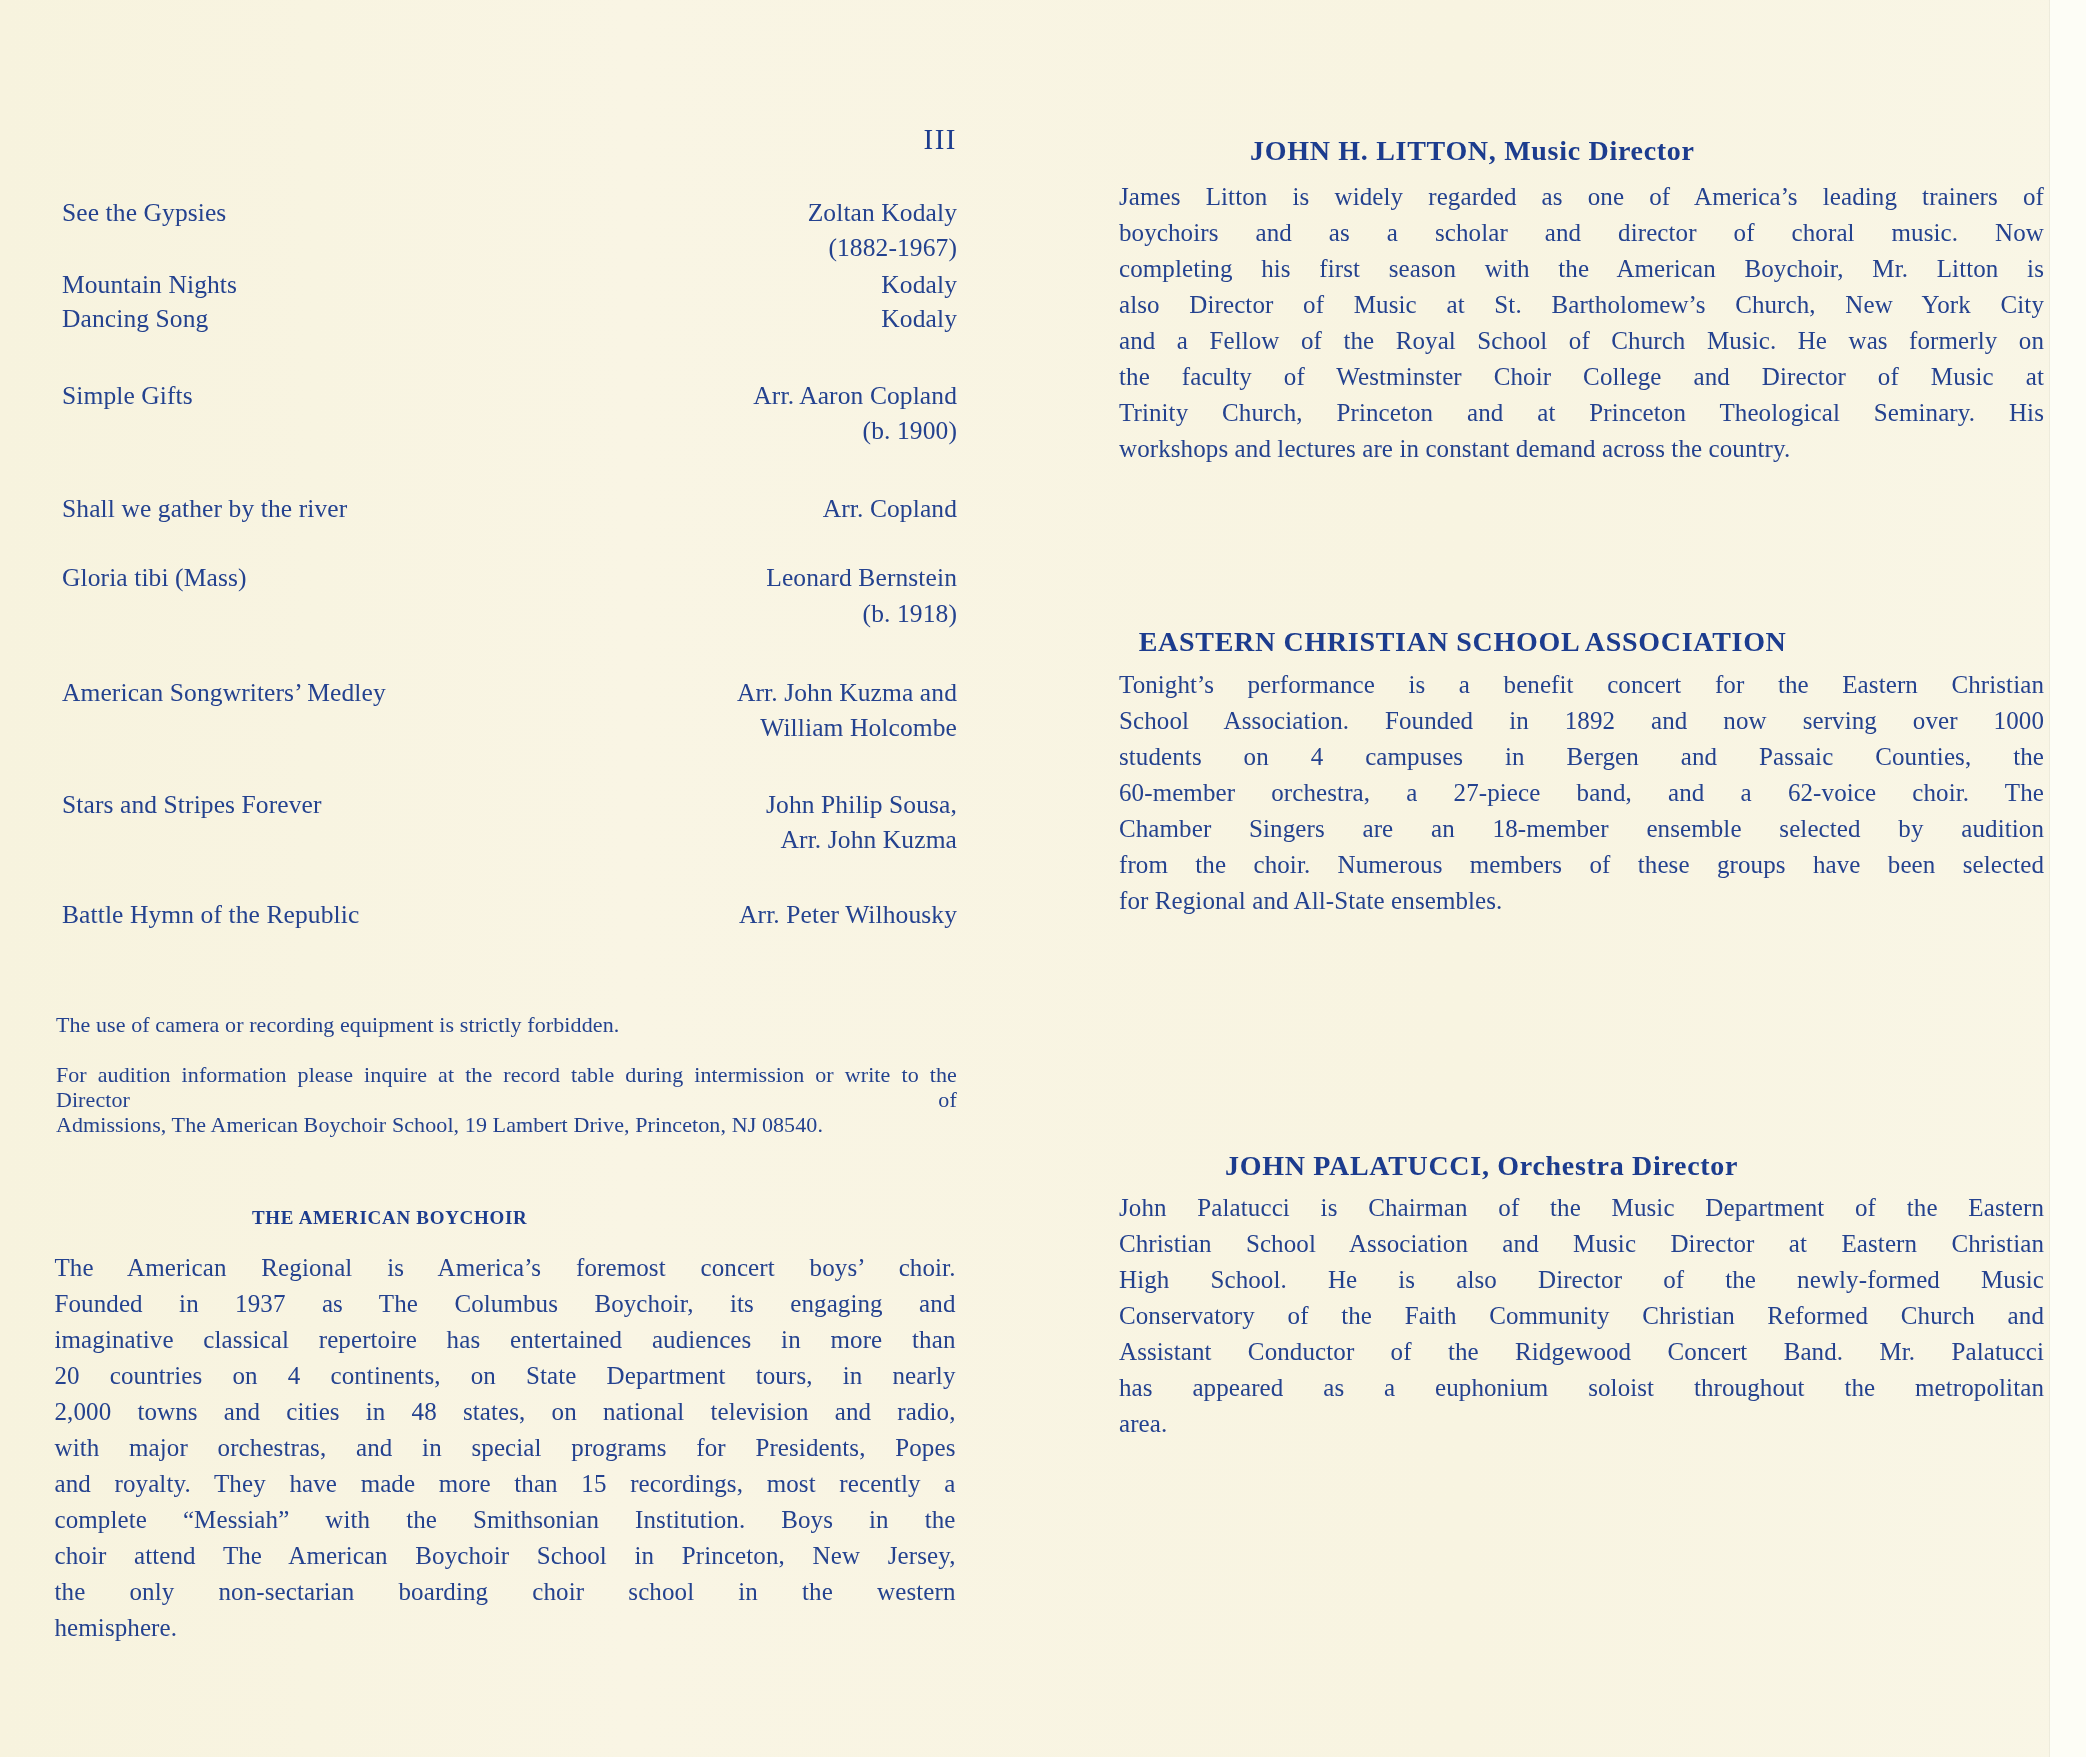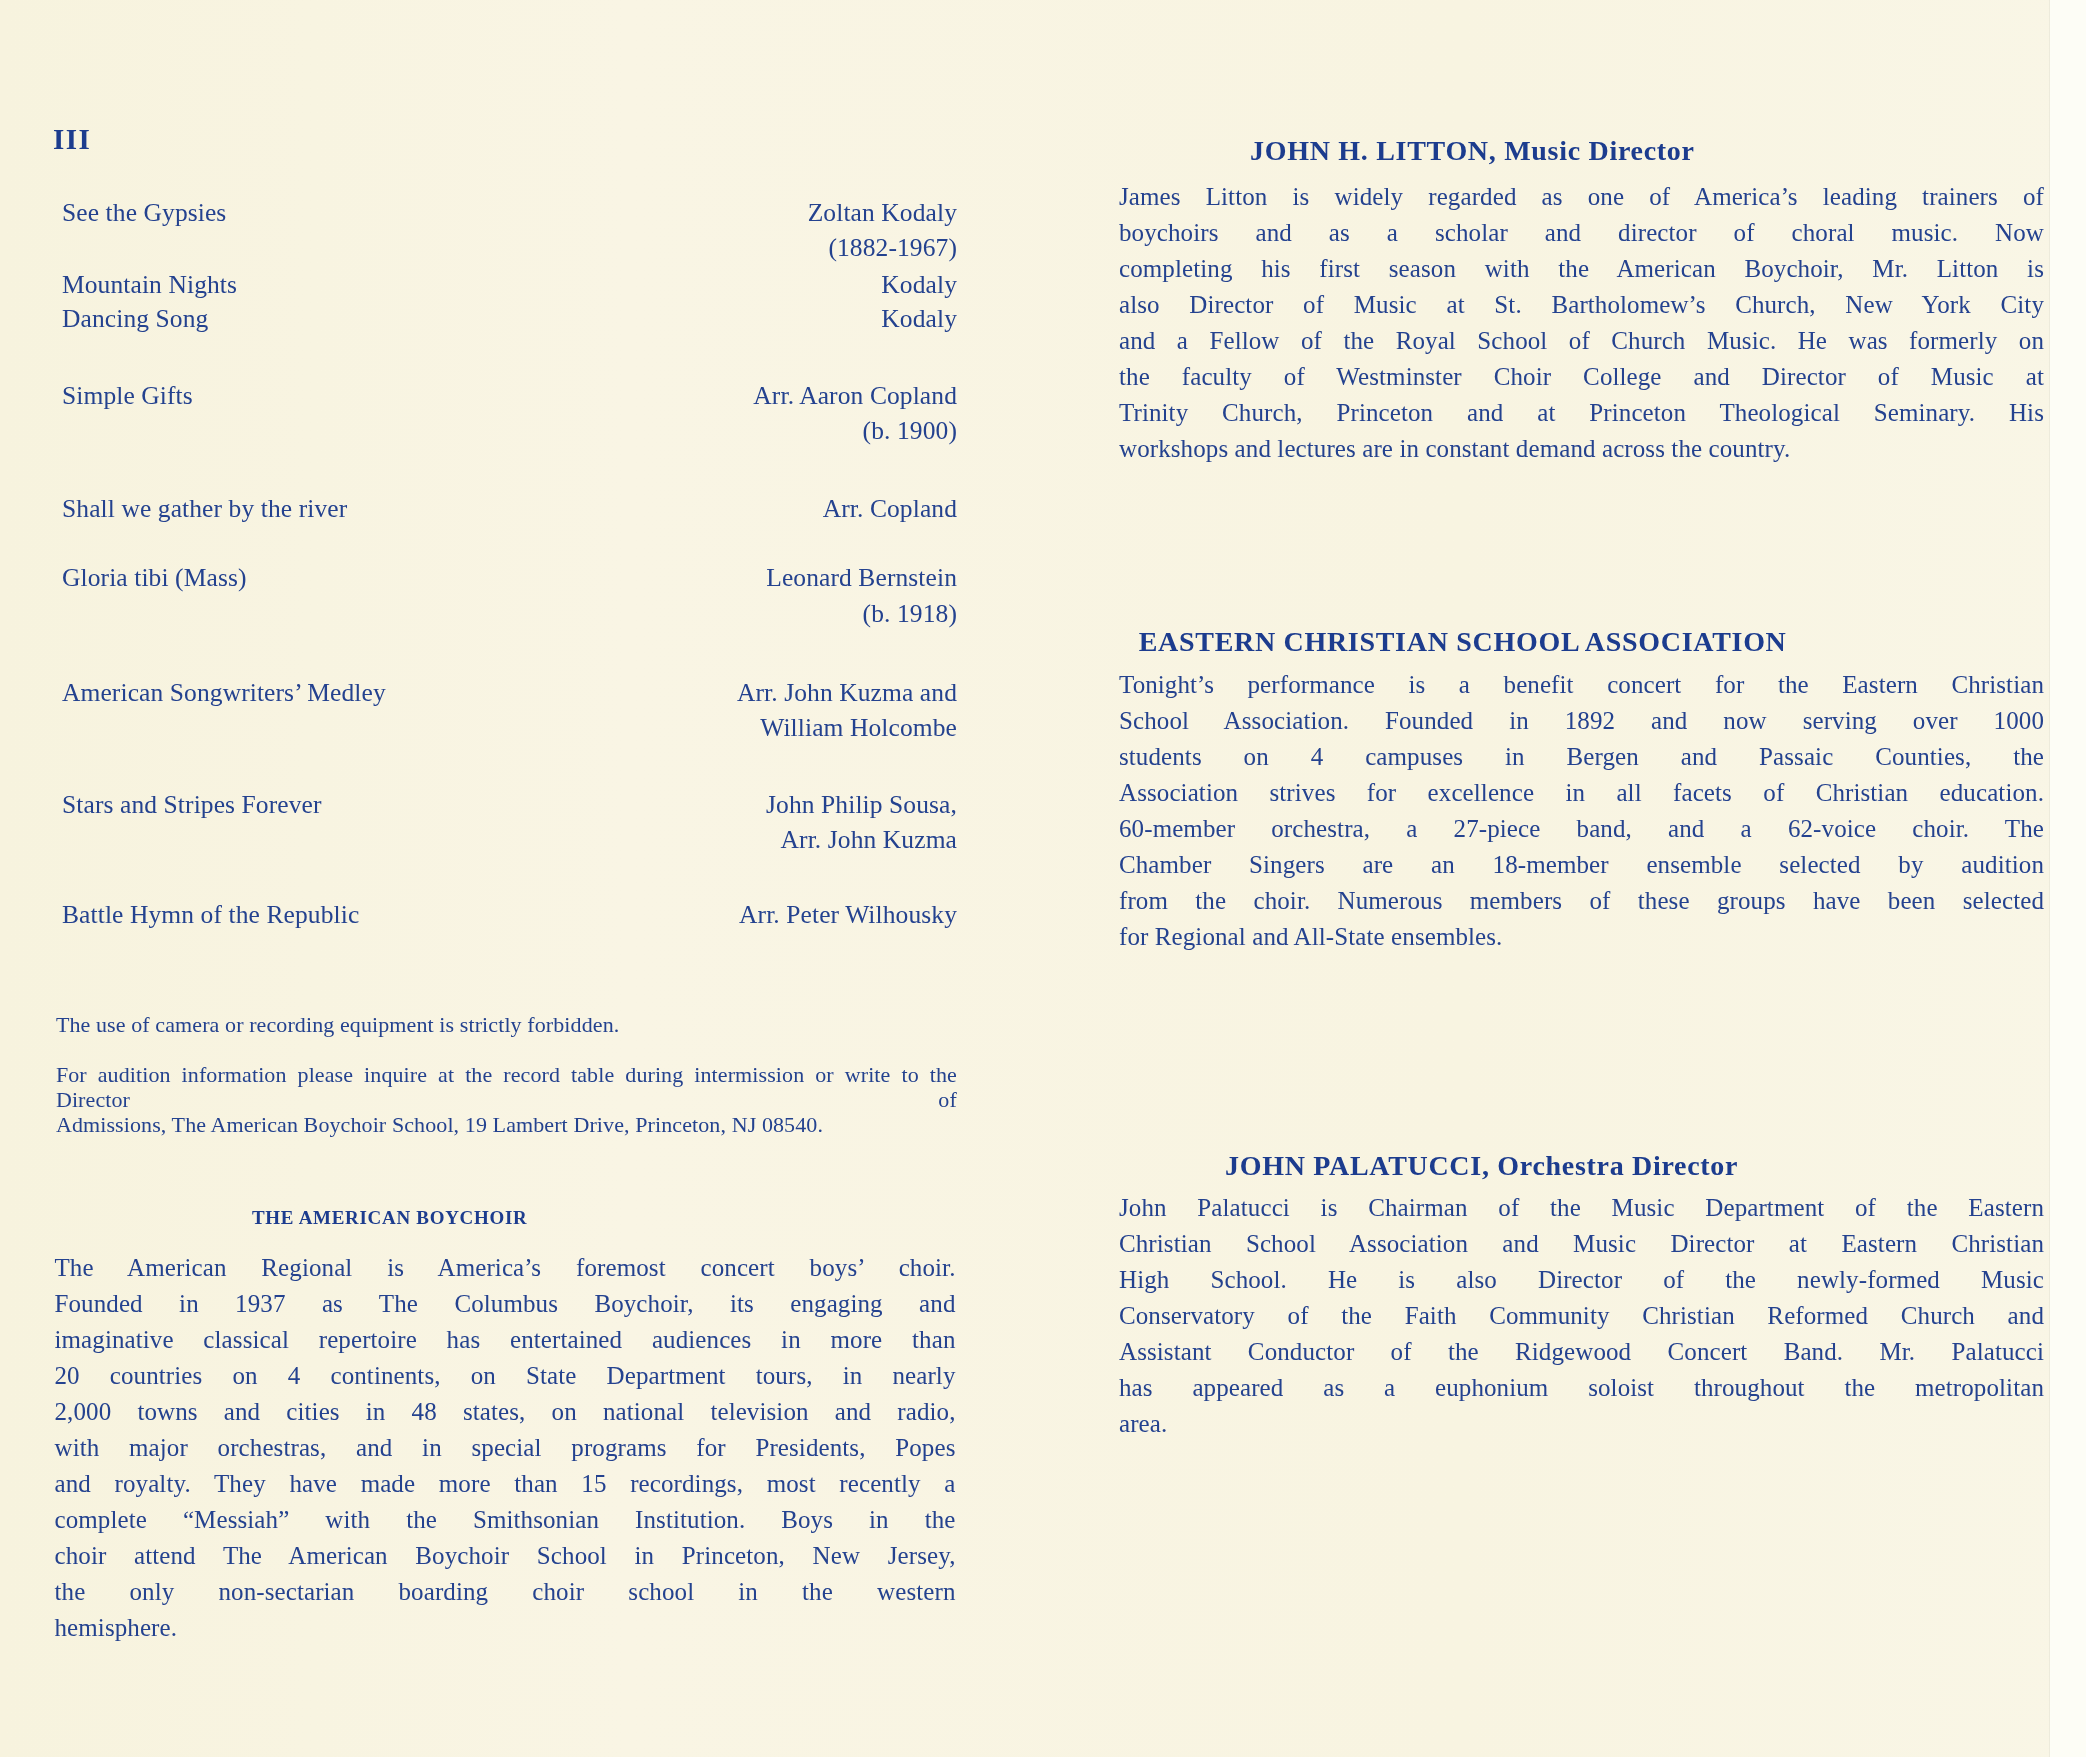--- a/index.html
+++ b/index.html
@@ -10,22 +10,22 @@
     color:var(--ink,#24428f);
   }
   .page{position:absolute;left:0;top:0;width:2087px;height:1757px;overflow:hidden;
     background:linear-gradient(90deg,#f7f3de 0%,#f9f5e4 30%,#f8f4e1 70%,#f9f6e6 100%);}
   .edge-strip{position:absolute;top:0;left:2049px;width:38px;height:100%;
     background:#fdfdf6;border-left:0.7px solid #edebdc;}
   .col{position:absolute;top:0;height:100%}
   .leftcol{left:53px;width:904px}
   .rightcol{left:1119px;width:925px}
 
-  .h-part{position:absolute;top:123px;left:0;width:100%;text-align:left;
-    font-size:29px;font-weight:bold;letter-spacing:1.5px;color:var(--heading-ink,#1c3c8e)}
+  .h-part{position:absolute;top:123px;left:0;width:100%;text-align:right;
+    font-size:29px;font-weight:normal;letter-spacing:1.5px;color:var(--heading-ink,#1c3c8e)}
 
   .prow{position:absolute;left:0;width:100%;height:34px;font-size:25.5px;letter-spacing:0.1px}
   .prow .pt{position:absolute;left:9px;top:0;white-space:nowrap}
   .prow .pc{position:absolute;right:0;top:0;white-space:nowrap}
   .r1{top:198px}.r1b{top:233px}
   .r2{top:270px}
   .r3{top:304px}
   .r4{top:381px}.r4b{top:416px}
   .r5{top:494px}
   .r6{top:563px}.r6b{top:599px}
@@ -154,21 +154,20 @@
       <div class="jl">the faculty of Westminster Choir College and Director of Music at</div>
       <div class="jl">Trinity Church, Princeton and at Princeton Theological Seminary.  His</div>
       <div class="jl last">workshops and lectures are in constant demand across the country.</div>
     </div>
 
     <div class="headline h-ecsa">EASTERN CHRISTIAN SCHOOL ASSOCIATION</div>
     <div class="para p-ecsa">
       <div class="jl">Tonight’s performance is a benefit concert for the Eastern Christian</div>
       <div class="jl">School Association.  Founded in 1892 and now serving over 1000</div>
       <div class="jl">students on 4 campuses in Bergen and Passaic Counties, the</div>
-      <div class="jl">Association strives for excellence in all facets of Christian education.</div>
       <div class="jl">60-member orchestra, a 27-piece band, and a 62-voice choir.  The</div>
       <div class="jl">Chamber Singers are an 18-member ensemble selected by audition</div>
       <div class="jl">from the choir.  Numerous members of these groups have been selected</div>
       <div class="jl last">for Regional and All-State ensembles.</div>
     </div>
 
     <div class="headline h-palatucci">JOHN PALATUCCI, Orchestra Director</div>
     <div class="para p-palatucci">
       <div class="jl">John Palatucci is Chairman of the Music Department of the Eastern</div>
       <div class="jl">Christian School Association and Music Director at Eastern Christian</div>

